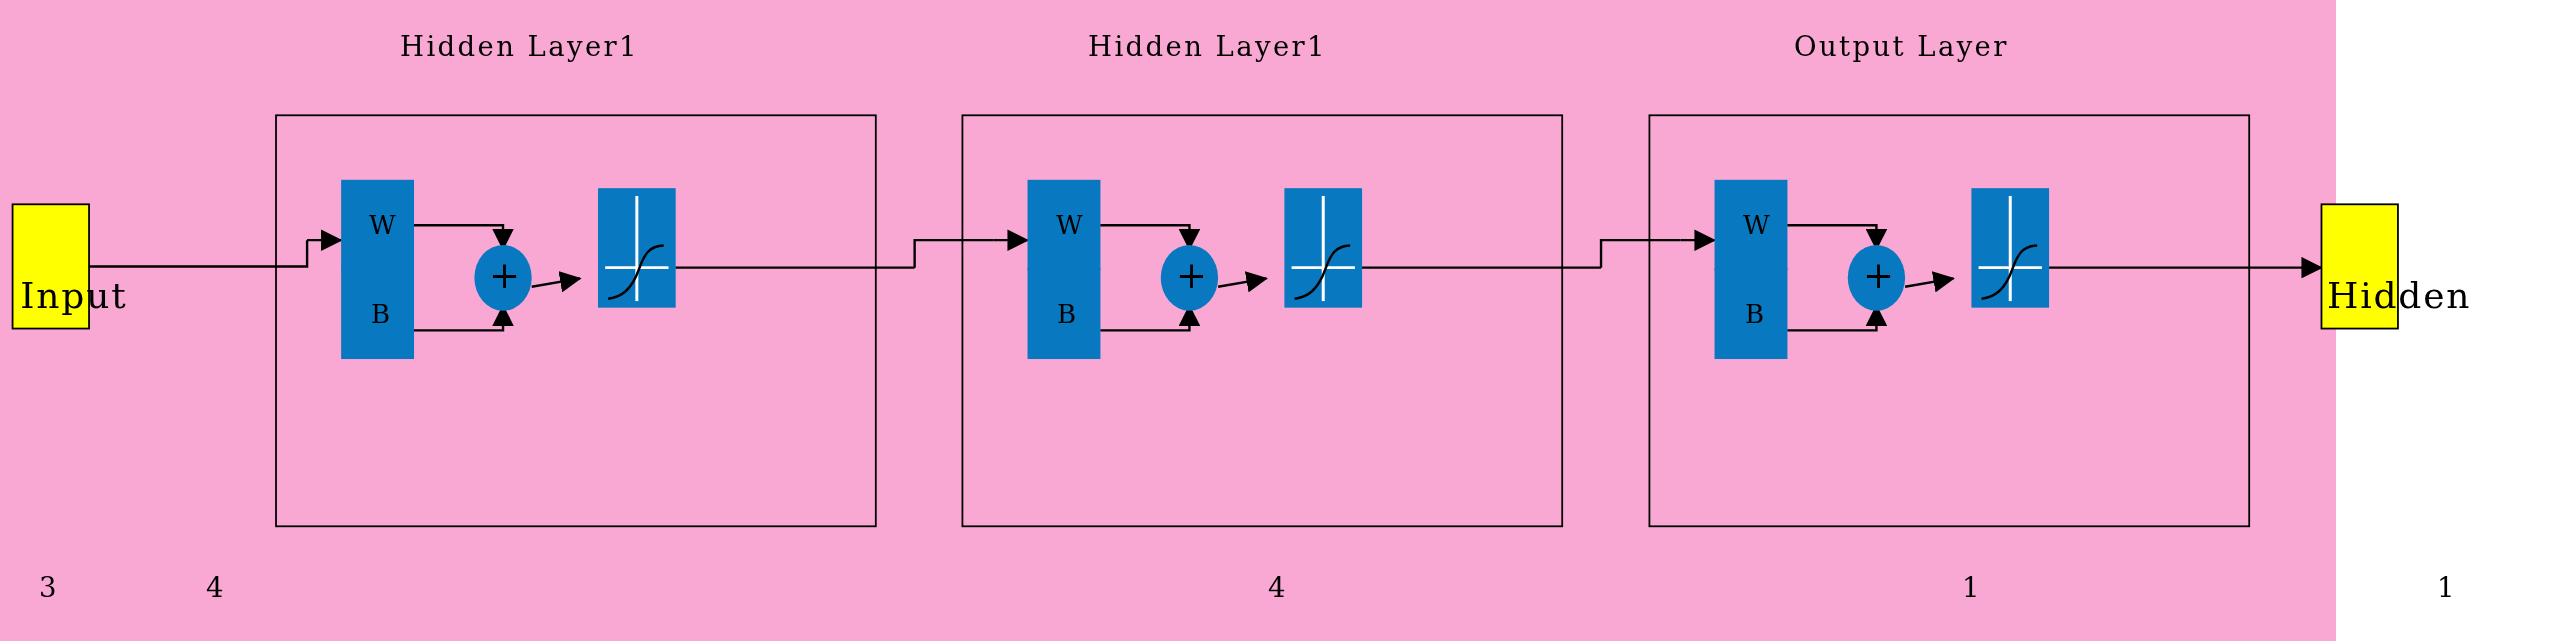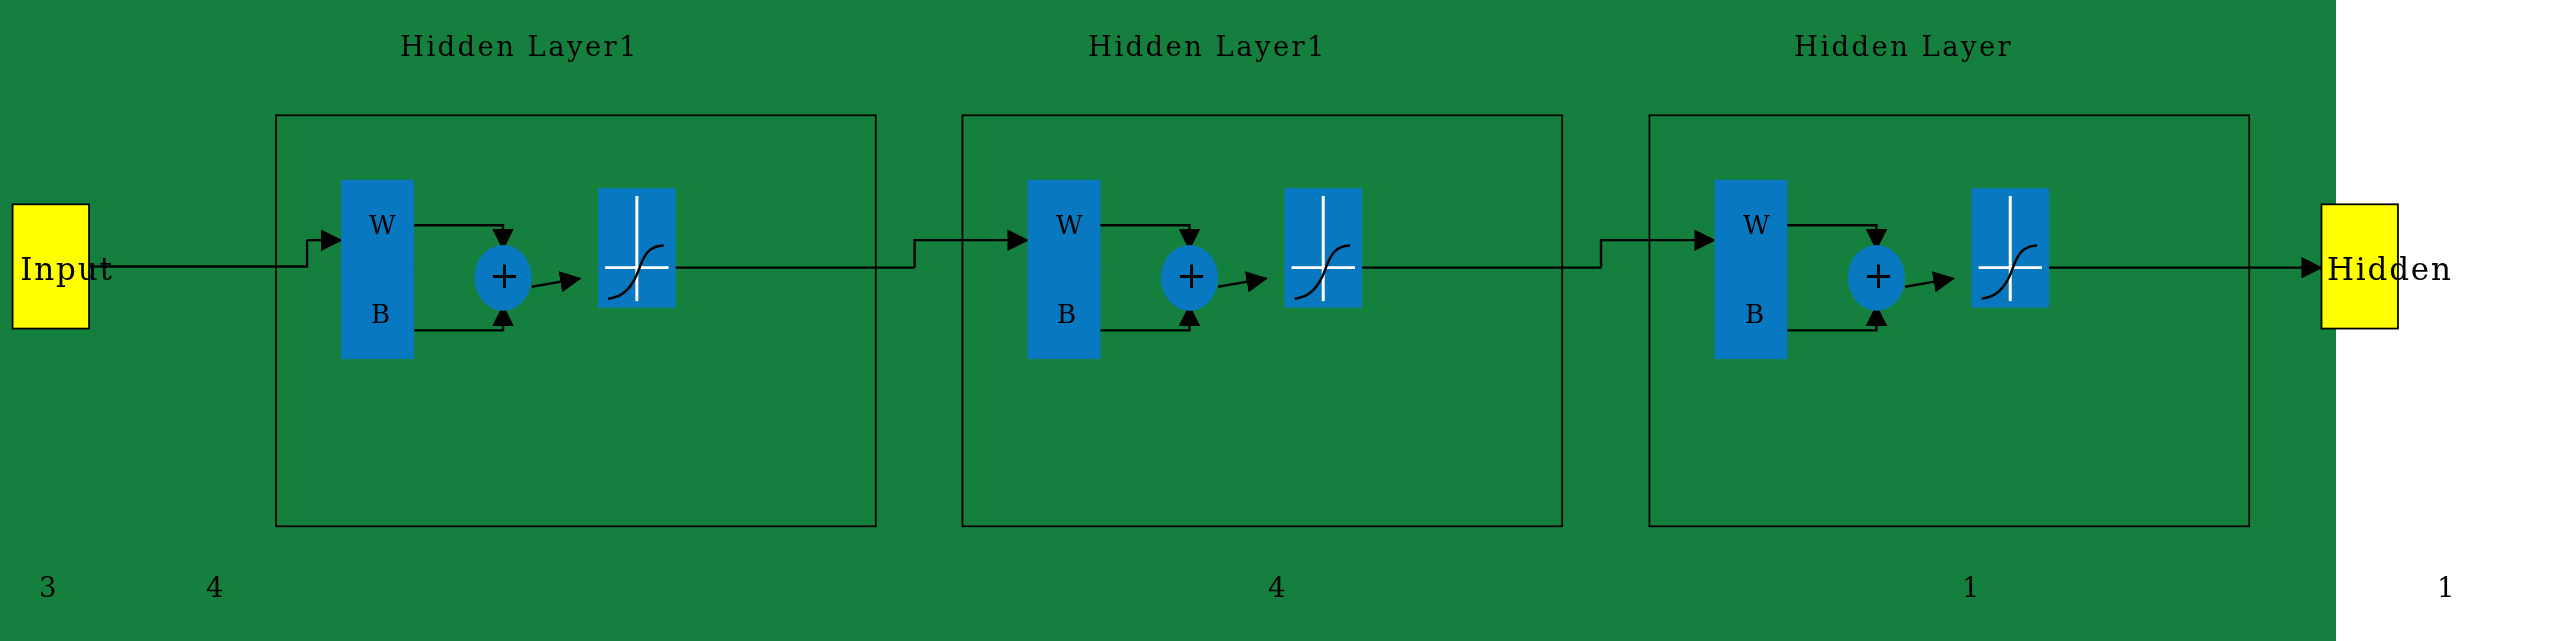--- a/index.html
+++ b/index.html
@@ -1,25 +1,25 @@
 <!DOCTYPE html>
 <html style="font-size:9.6px"><head>
 <meta charset="utf-8">
 <style>
   html,body{margin:0;padding:0;background:#ffffff;}
   body{
     width:2576px;height:641px;
     font-family:"DejaVu Serif", serif;
     overflow:hidden;
   }
-  #stage{position:relative;width:2336px;height:641px;background:#15803d;}
+  #stage{position:relative;width:2336px;height:641px;background:#f9a8d4;}
   #net{position:absolute;left:0;top:0;width:2576px;height:641px;}
   .lbl{position:absolute;font-family:"DejaVu Serif", serif;color:#000;white-space:nowrap;}
   .title{font-size:27.5px;letter-spacing:2.4px;}
-  .iolbl{font-size:31px;letter-spacing:1.8px;}
+  .iolbl{font-size:36px;letter-spacing:1.8px;margin-top:24px;}
   .cnt{font-size:27.5px;}
   .wb{font-size:26px;}
 </style>
 </head>
 <body>
 
 <div id="stage">
 
   <svg id="net" viewBox="0 0 4310 1073">
     <defs>
@@ -88,21 +88,21 @@
       <line x1="3364" y1="328" x2="3364" y2="504" stroke="#fff" stroke-width="5"></line>
     </g>
     <path d="M3316,500 C3341,498 3357,480 3367,452 C3377,424 3385,412 3409,411" fill="none" stroke="#000" stroke-width="4"></path>
     <path d="M3429,448 L3885,448" fill="none" stroke="#000" stroke-width="4" marker-end="url(#ah)"></path>
 
     <rect x="3885" y="342" width="128" height="208" fill="#ffff00" stroke="#000" stroke-width="3"></rect>
   </svg>
 
   <div class="lbl title" style="left:400px;top:30px;">Hidden Layer1</div>
   <div class="lbl title" style="left:1088px;top:30px;">Hidden Layer1</div>
-  <div class="lbl title" style="left:1794px;top:30px;">Hidden Layer</div>
+  <div class="lbl title" style="left:1794px;top:30px;">Output Layer</div>
 
   <div class="lbl iolbl" style="left:20.3px;top:251px;">Input</div>
   <div class="lbl iolbl" style="left:2327px;top:251px;">Hidden</div>
 
   <div class="lbl wb" style="left:369px;top:210px;">W</div>
   <div class="lbl wb" style="left:371px;top:299px;">B</div>
   <div class="lbl" style="left:489px;top:254px;font-size:37px;">+</div>
 
   <div class="lbl wb" style="left:1056px;top:210px;">W</div>
   <div class="lbl wb" style="left:1057px;top:299px;">B</div>

